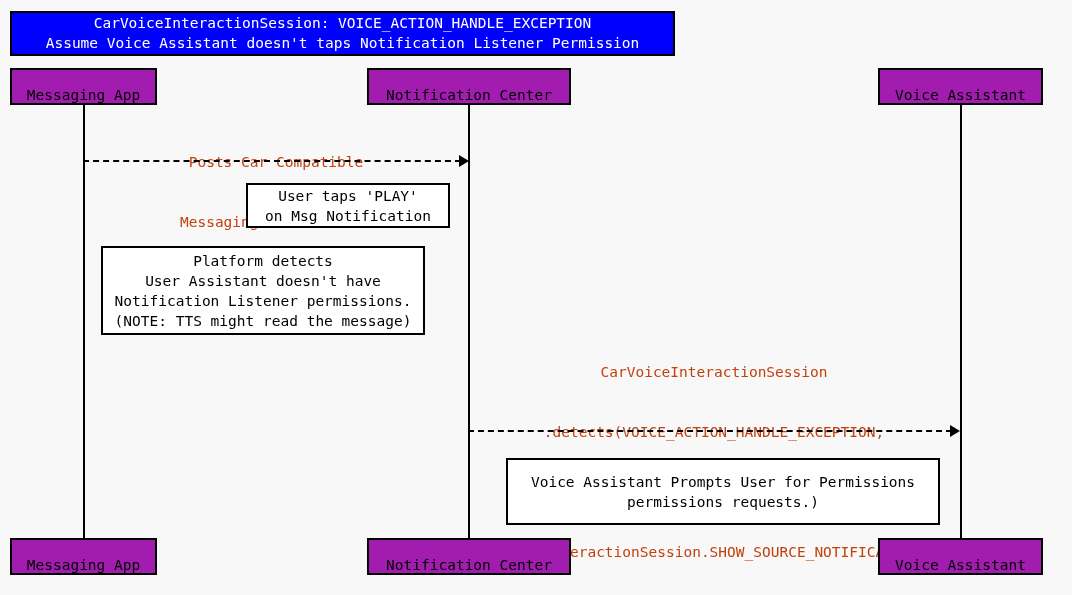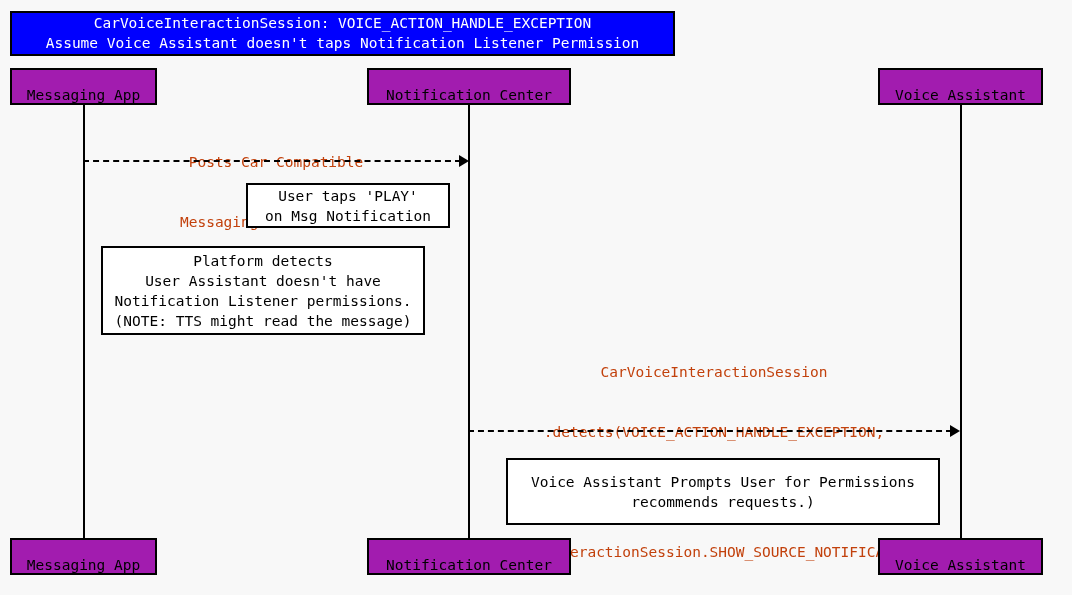--- a/index.html
+++ b/index.html
@@ -182,21 +182,21 @@
     <span class="mline">VoiceInteractionSession.SHOW_SOURCE_NOTIFICATION)</span>
   </div>
 
   <div class="arrow-wrap" style="left:468px; top:425px; width:492px;">
     <div class="arrow-line" style="width:484px;"></div>
     <div class="arrow-head" style="left:482px;"></div>
   </div>
 
   <div class="note" style="left:506px; top:450px; width:434px; height:67px;margin-top:8px;">
     <span class="nline">Voice Assistant Prompts User for Permissions</span>
-    <span class="nline">recommends requests.)</span>
+    <span class="nline">permissions requests.)</span>
   </div>
 
   <div class="participant" style="left:10px; top:538px; width:147px;">
     <span>Messaging App</span>
   </div>
   <div class="participant" style="left:367px; top:538px; width:204px;">
     <span>Notification Center</span>
   </div>
   <div class="participant" style="left:878px; top:538px; width:165px;">
     <span>Voice Assistant</span>

